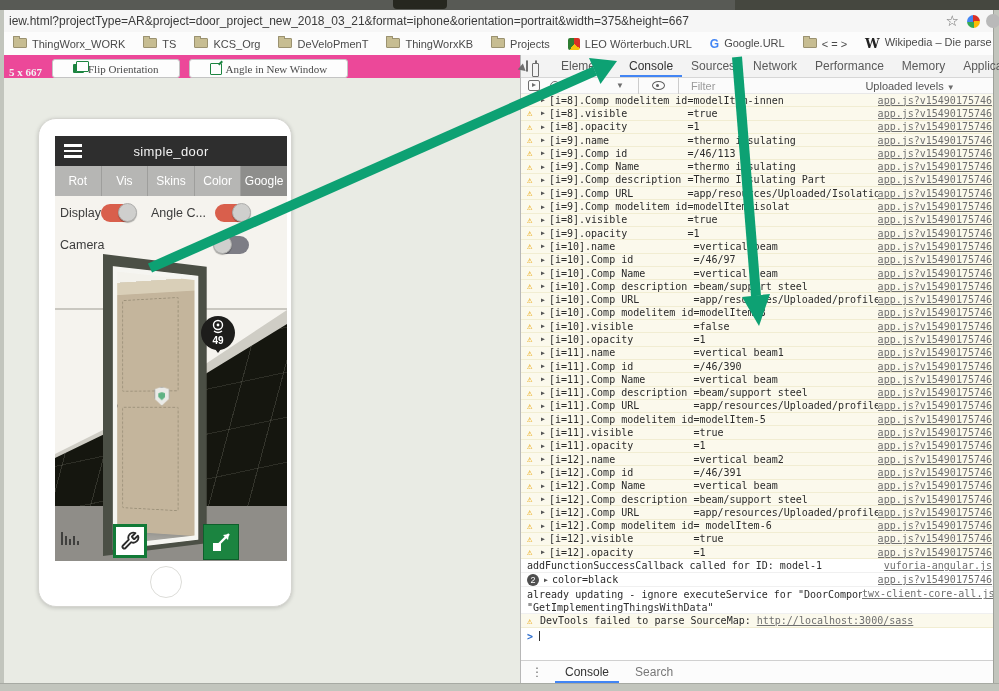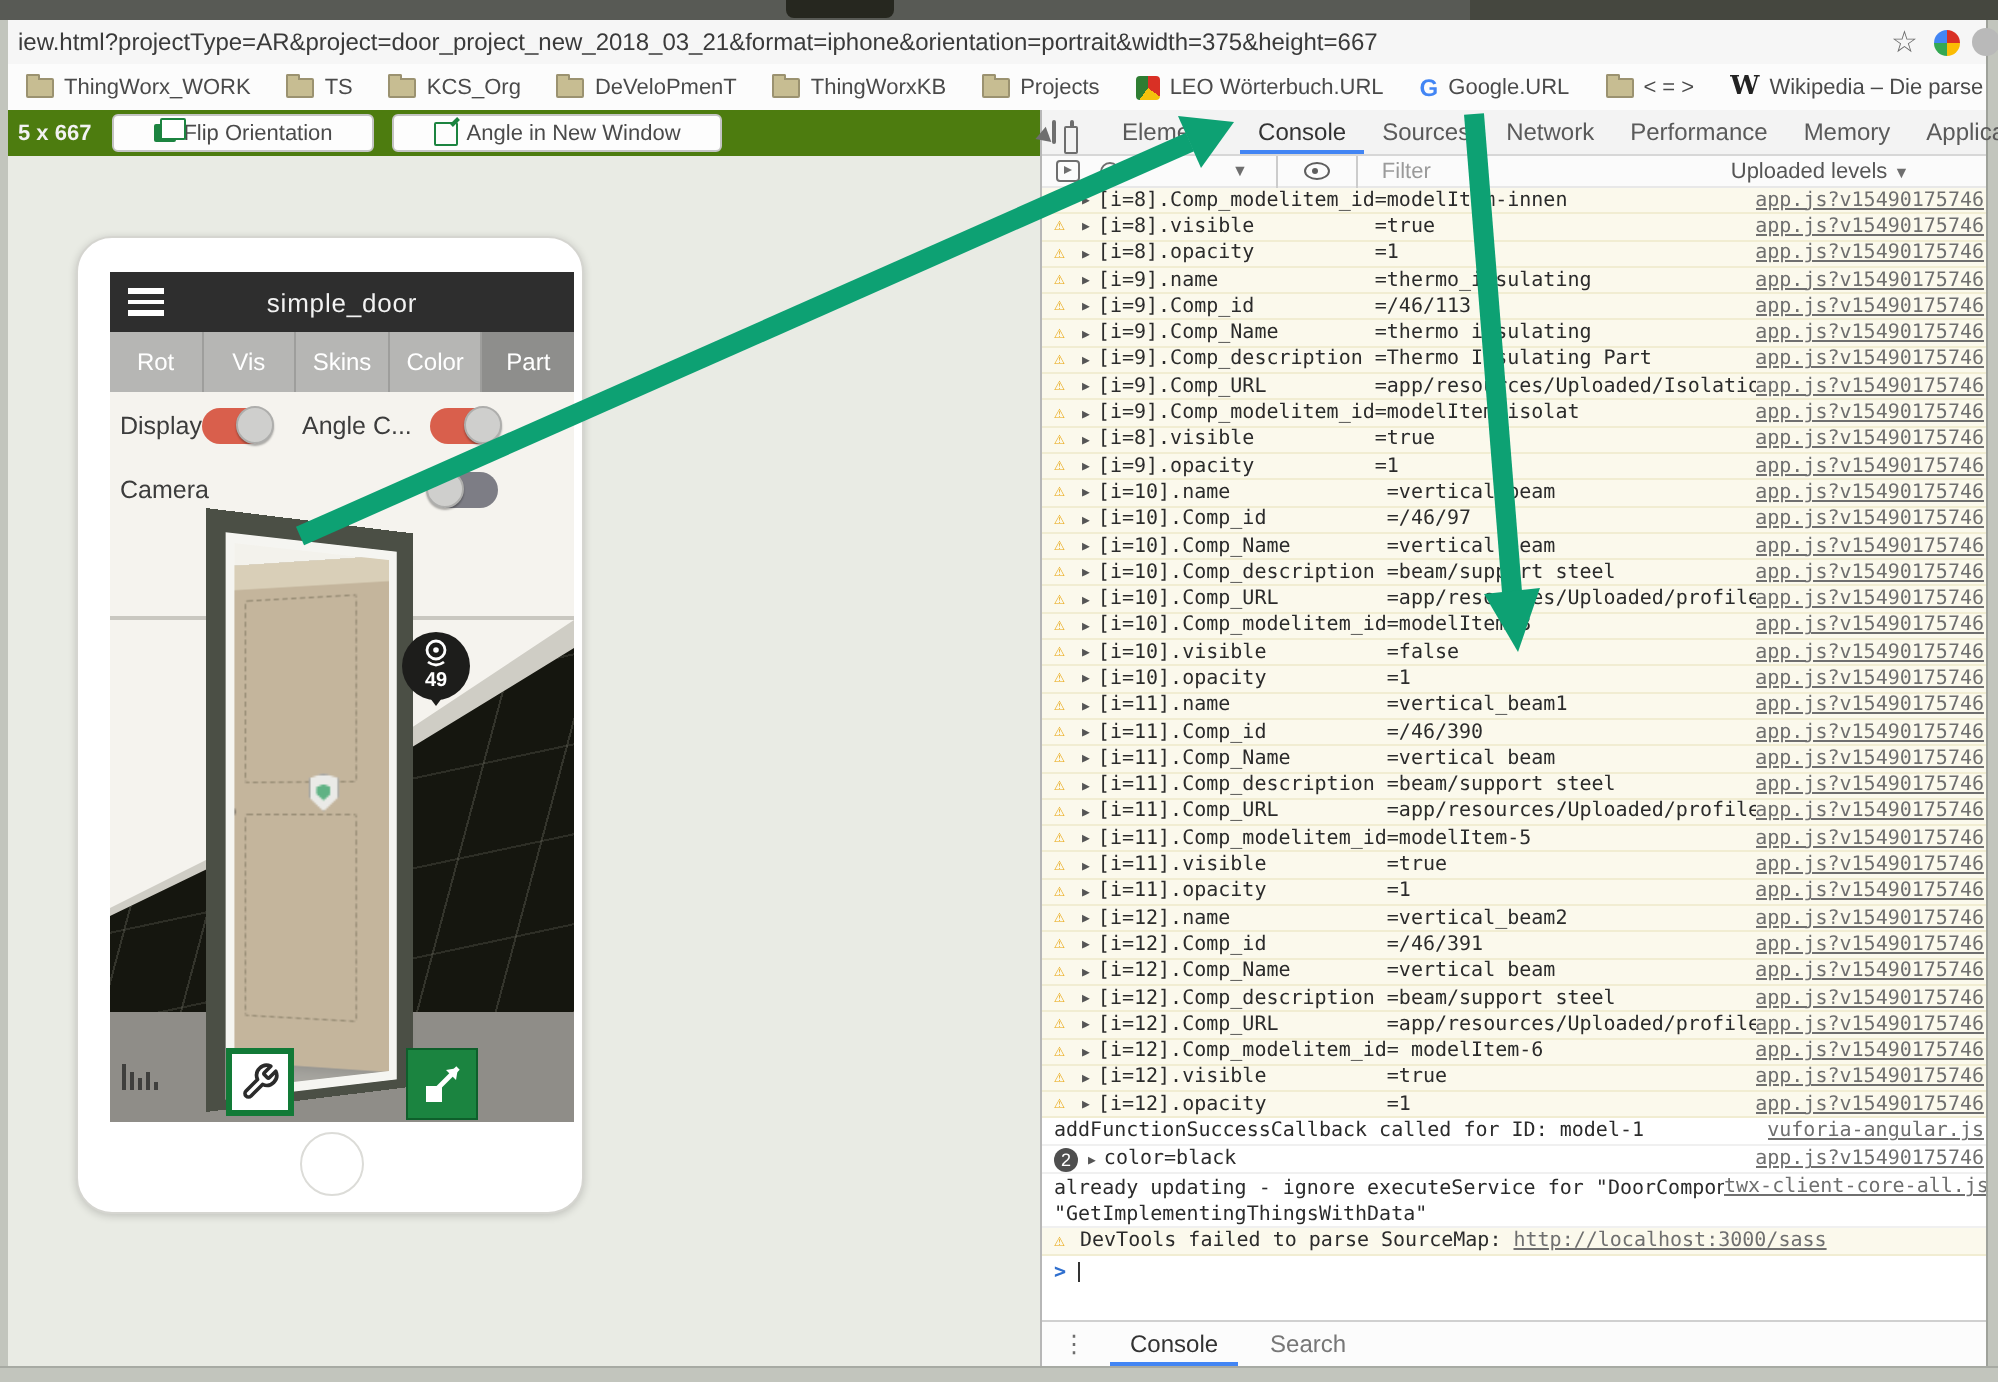--- a/index.html
+++ b/index.html
@@ -12,29 +12,29 @@
   .left-strip{position:absolute;left:0;top:10px;width:4px;height:681px;background:#c2c5bd;}
   .right-strip{position:absolute;left:993px;top:10px;width:6px;height:681px;background:#c2c5bd;border-left:1px solid #9ea19a;}
   .bottom-strip{position:absolute;left:0;top:683px;width:999px;height:8px;background:#c2c5bd;border-top:1px solid #a7aaa3;}
   
   .urlbar{position:absolute;left:4px;top:10px;width:989px;height:22px;background:#f6f6f6;border-bottom:1px solid #e3e3e3;display:flex;align-items:center;}
   .url-text{margin-left:5px;font-size:12px;color:#3a3a3a;white-space:nowrap;overflow:hidden;flex:1;}
   .star{font-size:15px;color:#6b6b6b;margin:0 8px;}
   .pinwheel{width:13px;height:13px;border-radius:50%;background:conic-gradient(#d93025 0 25%,#fbbc04 0 50%,#34a853 0 75%,#4285f4 0);margin-right:6px;}
   .cut-circle{width:14px;height:14px;border-radius:50%;background:#b9b9b9;margin-right:-7px;}
   .bookmarks{position:absolute;left:4px;top:32px;width:989px;height:23px;background:#fcfcfc;display:flex;align-items:center;gap:18px;padding-left:9px;overflow:hidden;box-sizing:border-box;}
-  .bm{display:flex;align-items:center;gap:5px;font-size:11px;color:#4a4a4a;white-space:nowrap;flex:0 0 auto;}
+  .bm{display:flex;align-items:flex-start;gap:5px;font-size:11px;color:#4a4a4a;white-space:nowrap;flex:0 0 auto;}
   .ic-folder{width:12px;height:8px;background:#c7bd92;border:1px solid #9b9270;border-radius:1px;position:relative;}
   .ic-folder::before{content:"";position:absolute;left:-1px;top:-3px;width:5px;height:2px;background:#c7bd92;border:1px solid #9b9270;border-bottom:none;border-radius:1px 1px 0 0;}
   .ic-leo{width:12px;height:12px;border-radius:2px;background:conic-gradient(#d93025 0 35%,#f4c20d 0 60%,#2e7d32 0);}
   .ic-google{font-size:12px;font-weight:bold;color:#4285f4;}
   .ic-wiki{font-family:"DejaVu Serif",serif;font-size:13px;color:#222;font-weight:bold;}
   .bm-sep{width:1px;height:14px;background:#d0d0d0;}
   
-  .ltoolbar{position:absolute;left:4px;top:55px;width:516px;height:23px;background:#4d7c0f;display:flex;align-items:center;}
+  .ltoolbar{position:absolute;left:4px;top:55px;width:516px;height:23px;background:#ec4899;display:flex;align-items:flex-end;font-family:Liberation Serif, serif;}
   .size-label{color:#f2f2f2;font-size:11px;font-weight:bold;margin:0 10px 0 5px;}
   .tb-btn{height:17px;background:#fdfdfd;border:1px solid #c4c4c4;border-radius:3px;display:flex;align-items:center;gap:4px;font-size:11px;color:#4a4a4a;padding:0 20px;margin-right:9px;}
   .ic-flip{width:11px;height:9px;background:#1c8440;border-radius:1px;position:relative;}
   .ic-flip::before{content:"";position:absolute;left:3px;top:-3px;width:11px;height:9px;border:1.5px solid #1c8440;background:#fff;border-radius:1px;}
   .ic-ext{width:10px;height:10px;border:1.5px solid #1c8440;border-radius:1px;position:relative;}
   .ic-ext::before{content:"";position:absolute;right:-2px;top:-2px;width:5px;height:2px;background:#1c8440;transform:rotate(-45deg);}
   
   .stage{position:absolute;left:4px;top:78px;width:516px;height:605px;background:#e9ebe4;}
   .phone{position:absolute;left:34px;top:40px;width:252px;height:487px;background:#fff;border:1px solid #d5d5d0;border-radius:18px;box-shadow:0 1px 4px rgba(0,0,0,.18);}
   .screen{position:absolute;left:16px;top:17px;width:232px;height:425px;background:#f4f2ec;overflow:hidden;}
@@ -213,21 +213,21 @@
               <i></i>
               <i></i>
             </div>
           <div class="p-title">simple_door</div>
         </div>
         <div class="p-tabs" id="phone-tabs">
             <div class="p-tab">Rot</div>
             <div class="p-tab">Vis</div>
             <div class="p-tab">Skins</div>
             <div class="p-tab">Color</div>
-            <div class="p-tab sel">Part</div>
+            <div class="p-tab sel">Google</div>
           </div>
 
         <div class="scene">
           <div class="seam"></div>
           <div class="backfloor"></div>
           <div class="platform"></div>
           <div class="frontfloor"></div>
           <div class="doorframe">
             <div class="doorleaf">
               <div class="panel p1"></div>

